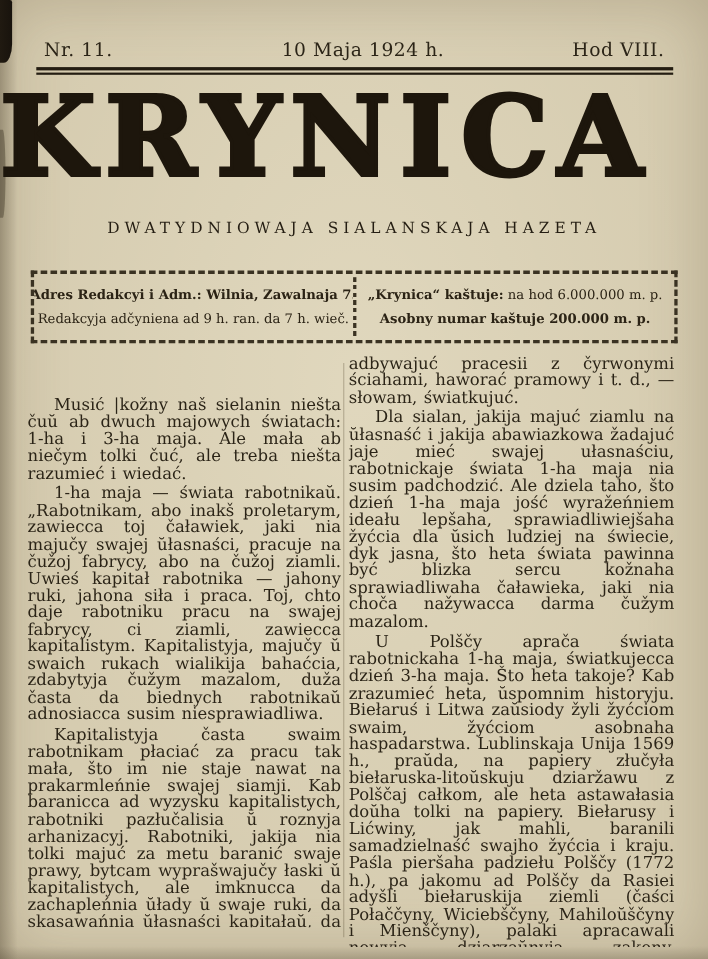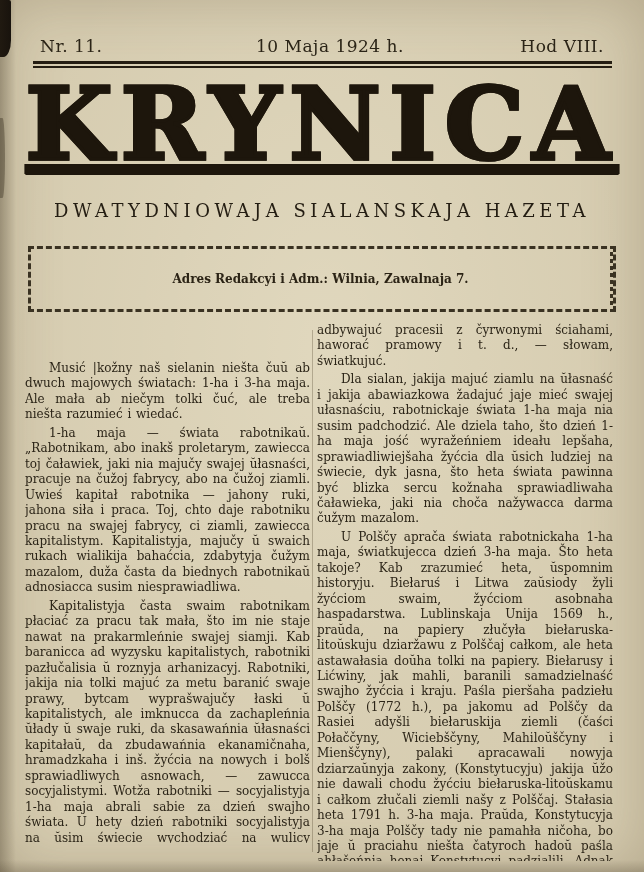--- a/index.html
+++ b/index.html
@@ -24,29 +24,28 @@
     font-size:17px;letter-spacing:.5px;
   }
   .dateline .mid{position:absolute;left:16px;right:0;text-align:center;}
   .rule-double{
     position:absolute;top:61px;left:33px;right:32px;height:2px;
     border-top:3px solid #241d12;border-bottom:2px solid #241d12;
   }
 
   .masthead{
     position:absolute;top:72px;left:0;width:100%;
-    text-align:center;line-height:1.05;
+    text-align:left;line-height:1.05;
     font-size:100px;font-weight:bold;letter-spacing:.085em;
     color:#1d160c;-webkit-text-stroke:3.5px #1d160c;
     text-shadow:1px 0 0 #1d160c,-1px 0 0 #1d160c,0 1px 0 #1d160c;
-    text-decoration:underline;
   }
   .subtitle{
     position:absolute;top:200px;left:0;width:100%;
-    text-align:center;font-size:18px;letter-spacing:4.5px;color:#241d12;
+    text-align:center;font-size:14px;letter-spacing:4.5px;color:#241d12;
   }
 
   .infobox{
     position:absolute;top:246px;left:28px;right:28px;height:60px;
     border:3px dashed #3a3222;display:flex;align-items:stretch;
   }
   .info-cell{
     flex:1;display:flex;flex-direction:column;justify-content:center;align-items:center;
     gap:8px;padding:4px 4px;white-space:nowrap;overflow:hidden;font-size:12px;color:#2b2315;
   }
@@ -57,21 +56,21 @@
   .b{font-weight:bold;}
 
   .headline{
     position:absolute;top:330px;left:25px;width:285px;
     font-size:31px;font-weight:bold;letter-spacing:.5px;text-align:center;color:#1d160c;
   }
   .col{position:absolute;overflow:hidden;}
   .col-left{left:25px;top:361px;width:285px;height:482px;}
   .col-right{left:317px;top:323px;width:296px;height:538px;}
   .col p{
-    margin:0 0 3px 0;font-size:12px;line-height:15.45px;
+    margin:0 0 3px 0;font-size:15px;line-height:15.45px;
     text-align:justify;text-indent:24px;word-spacing:1px;color:#2b2417;
   }
   .col p.cont{text-indent:0;}
   .col-divider{position:absolute;left:312px;top:330px;width:1px;height:522px;background:rgba(72,60,38,.30);}
 </style>
 </head>
 <body>
 
 <div class="paper">
 
@@ -86,22 +85,27 @@
     <span>Hod VIII.</span>
   </div>
   <div class="rule-double"></div>
 
   <div class="masthead">KRYNICA</div>
   <div class="subtitle">DWATYDNIOWAJA SIALANSKAJA HAZETA</div>
 
   <div class="infobox">
     <div class="info-cell">
       <span class="b">Adres Redakcyi i Adm.: Wilnia, Zawalnaja 7.</span>
+      <span>Redakcyja adčyniena ad 9 h. ran. da 7 h. wieč.</span>
     </div>
     <div class="info-divider"></div>
+    <div class="info-cell">
+      <span><span class="b">„Krynica“ kaštuje:</span><span> na hod 6.000.000 m. p.</span></span>
+      <span class="b">Asobny numar kaštuje 200.000 m. p.</span>
+    </div>
   </div>
 
 
   <div class="col col-left">
     <p>Musić |kožny naš sielanin niešta čuŭ ab dwuch majowych światach: 1-ha i 3-ha maja. Ale mała ab niečym tolki čuć, ale treba niešta razumieć i wiedać.</p>
     <p>1-ha maja — świata rabotnikaŭ. „Rabotnikam, abo inakš proletarym, zawiecca toj čaławiek, jaki nia majučy swajej ŭłasnaści, pracuje na čužoj fabrycy, abo na čužoj ziamli. Uwieś kapitał rabotnika — jahony ruki, jahona siła i praca. Toj, chto daje rabotniku pracu na swajej fabrycy, ci ziamli, zawiecca kapitalistym. Kapitalistyja, majučy ŭ swaich rukach wialikija bahaćcia, zdabytyja čužym mazalom, duža časta da biednych rabotnikaŭ adnosiacca susim niesprawiadliwa.</p>
     <p>Kapitalistyja časta swaim rabotnikam płaciać za pracu tak mała, što im nie staje nawat na prakarmleńnie swajej siamji. Kab baranicca ad wyzysku kapitalistych, rabotniki pazłučalisia ŭ roznyja arhanizacyj. Rabotniki, jakija nia tolki majuć za metu baranić swaje prawy, bytcam wyprašwajučy łaski ŭ kapitalistych, ale imknucca da zachapleńnia ŭłady ŭ swaje ruki, da skasawańnia ŭłasnaści kapitałaŭ, da zbudawańnia ekanamičnaha, hramadzkaha i inš. žyćcia na nowych i bolš sprawiadliwych asnowach, — zawucca socyjalistymi. Wotža rabotniki — socyjalistyja 1-ha maja abrali sabie za dzień swajho świata. U hety dzień rabotniki socyjalistyja na ŭsim świecie wychodziać na wulicy haradoŭ,</p>
   </div>
 
   <div class="col-divider"></div>

